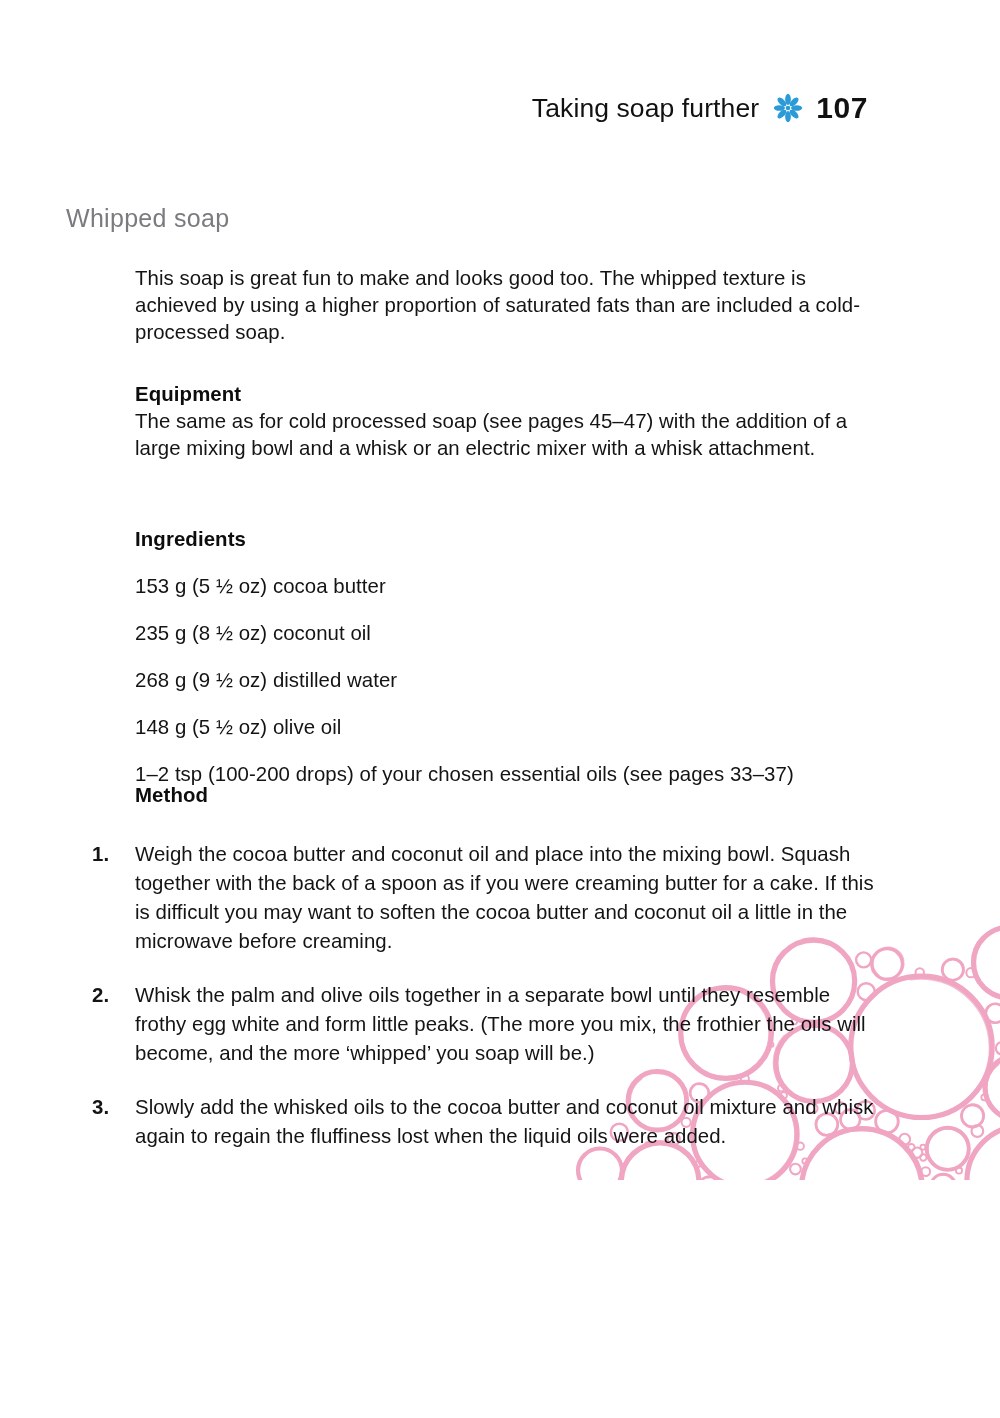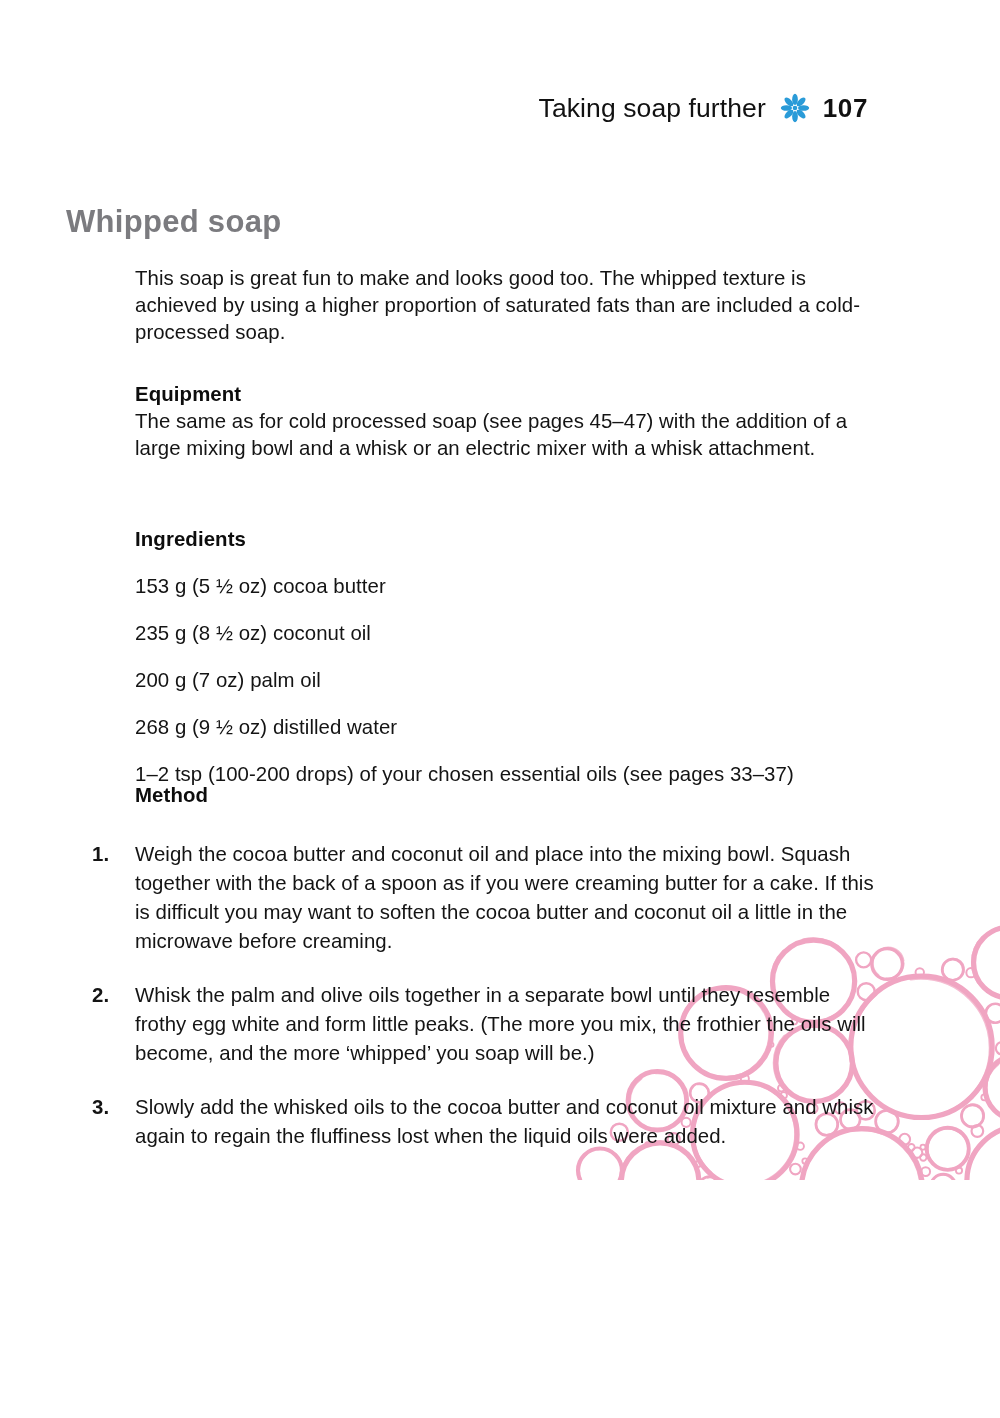--- a/index.html
+++ b/index.html
@@ -45,42 +45,42 @@
     letter-spacing: 0.1px;
     line-height: 1;
     white-space: nowrap;
   }
   #running-head .rh-flower {
     margin: 0 13px 0 14px;
     display: block;
     line-height: 0;
   }
   #running-head .rh-page {
-    font-size: 26px;
+    font-size: 30px;
     font-weight: bold;
     color: #111111;
     letter-spacing: 0.6px;
     line-height: 1;
   }
 
   
   #content {
     position: absolute;
     left: 0;
     top: 0;
     width: 1000px;
     z-index: 2;
   }
 
   #section-title {
     position: absolute;
     left: 66px;
     top: 203px;
-    font-size: 31px;
-    font-weight: bold;
+    font-size: 25px;
+    font-weight: normal;
     color: #7b7b7f;
     letter-spacing: 0.3px;
     line-height: 1.2;
   }
 
   .body-block {
     position: absolute;
     left: 135px;
     width: 740px;
     font-size: 20.4px;
@@ -385,22 +385,22 @@
 
     <div class="body-block" style="top:381px;">
       <div class="sub-head">Equipment</div>
       <div>The same as for cold processed soap (see pages 45–47) with the addition of a large mixing bowl and a whisk or an electric mixer with a whisk attachment.</div>
     </div>
 
     <div class="body-block" style="top:526px;">
       <div class="sub-head">Ingredients</div>
       <div class="ingredient-line">153 g (5 ½ oz) cocoa butter</div>
       <div class="ingredient-line">235 g (8 ½ oz) coconut oil</div>
-      <div class="ingredient-line">200 g (7 oz) palm oil</div>
       <div class="ingredient-line">268 g (9 ½ oz) distilled water</div>
+      <div class="ingredient-line">148 g (5 ½ oz) olive oil</div>
       <div class="ingredient-line">1–2 tsp (100-200 drops) of your chosen essential oils (see pages 33–37)</div>
     </div>
 
     <div class="body-block sub-head" style="top:782px;">Method</div>
 
     <div class="step" style="top:840px;">
       <span class="num">1.</span>
       <span class="step-text">Weigh the cocoa butter and coconut oil and place into the mixing bowl. Squash together with the back of a spoon as if you were creaming butter for a cake. If this is difficult you may want to soften the cocoa butter and coconut oil a little in the microwave before creaming.</span>
     </div>
 

